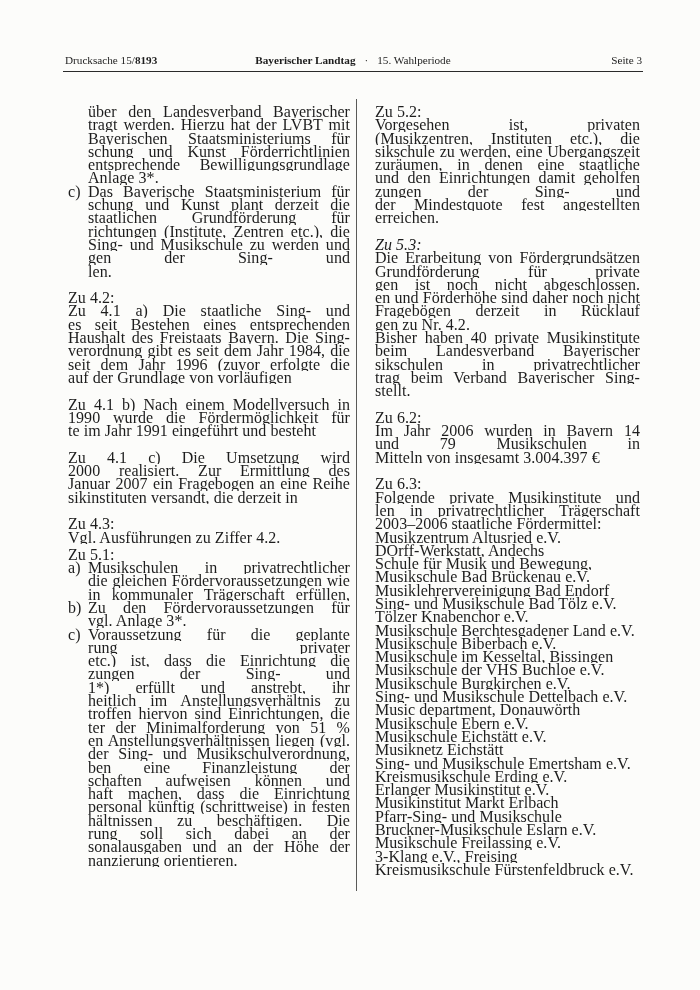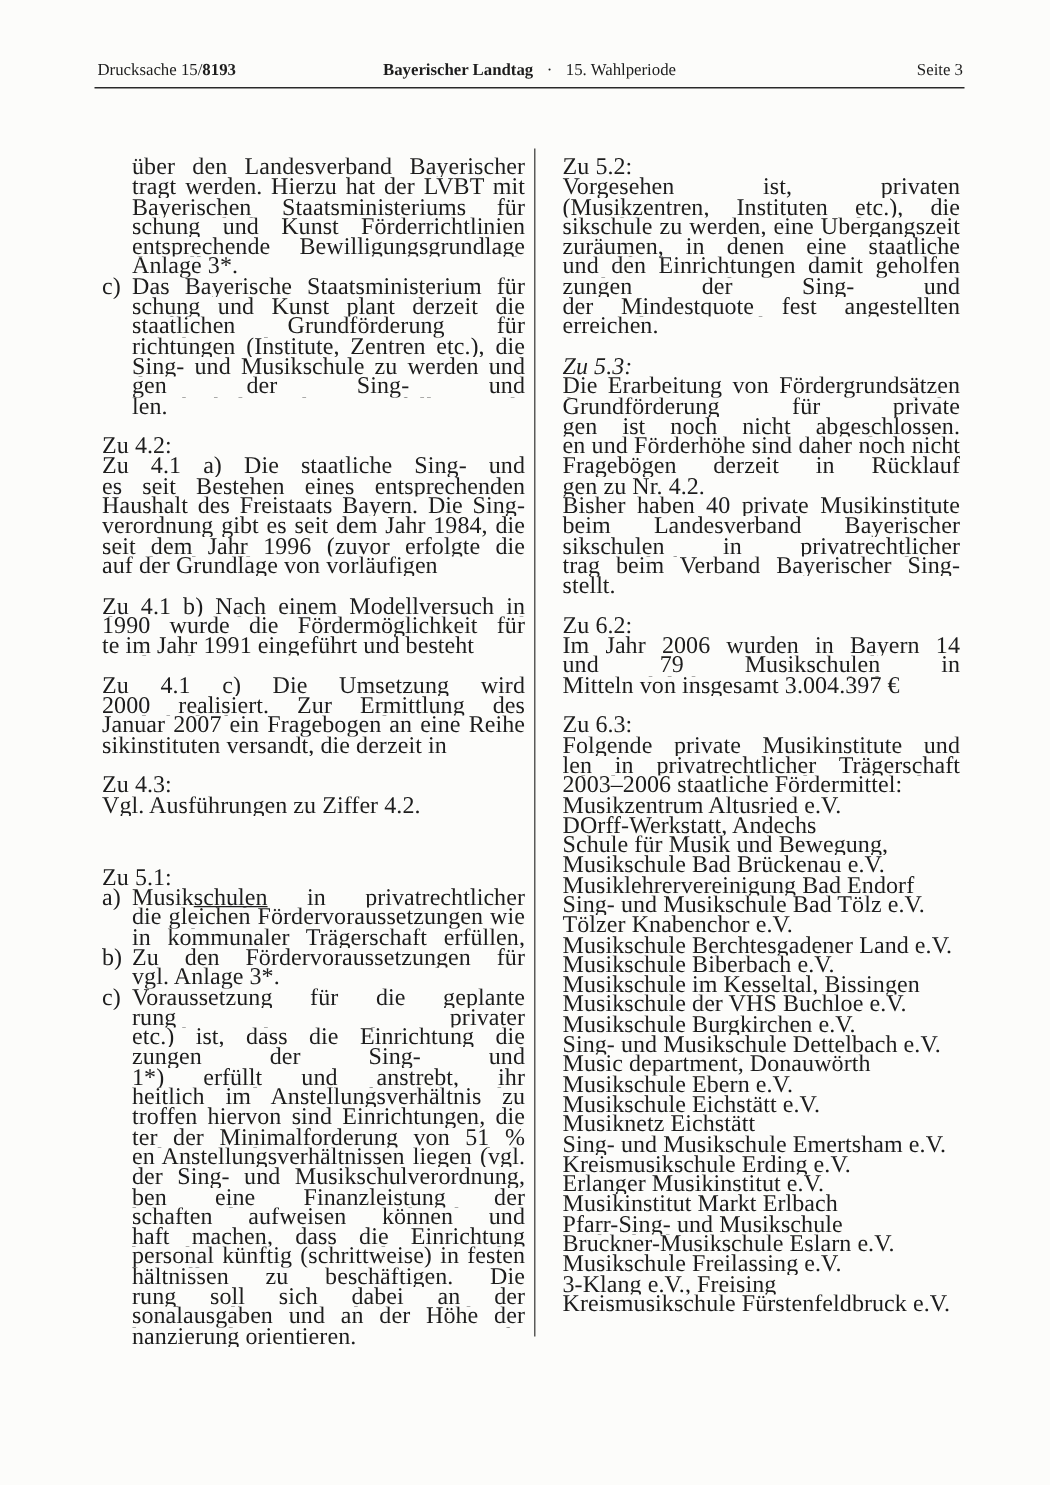--- a/index.html
+++ b/index.html
@@ -6,21 +6,21 @@
   html,body { width:700px; height:990px; }
   body { background:#e9e9e6; }
   .page {
     position:relative; width:700px; height:990px;
     background:#fcfcfa; color:#1d1d1d;
     font-family:"Liberation Serif", serif;
     overflow:hidden;
   }
   
   .header {
-    position:absolute; left:63px; top:40px; width:580px;
+    position:absolute; left:63px; top:53px; width:580px;
     font-size:11.2px; line-height:14px;
     border-bottom:1.4px solid #2a2a2a; padding-bottom:4px;
     display:flex; align-items:flex-start;
   }
   .h-left  { position:absolute; left:2px;  bottom:4px; white-space:nowrap; }
   .h-center{ width:100%; text-align:center; white-space:nowrap; }
   .h-right { position:absolute; right:1px; bottom:4px; white-space:nowrap; }
   .hsep { display:inline-block; margin:0 9px; }
   
   .vdivider {
@@ -96,21 +96,21 @@
         <div class="line j">2000 realisiert. Zur Ermittlung des Förderbedarfs wurde im</div>
         <div class="line j">Januar 2007 ein Fragebogen an eine Reihe von privaten Mu-</div>
         <div class="line">sikinstituten versandt, die derzeit in Rücklauf gelangen.</div>
       </div>
       <div class="block" style="margin-top: 13.3px;">
         <div class="line">Zu 4.3:</div>
       </div>
       <div class="block">
         <div class="line">Vgl. Ausführungen zu Ziffer 4.2.</div>
       </div>
-      <div class="block" style="margin-top: 35px;">
+      <div class="block" style="margin-top: 4px;">
         <div class="line">Zu 5.1:</div>
       </div>
       <div class="block ind">
         <span class="marker">a)</span>
         <div class="line j"><span>Musik</span><span class="u">schulen</span><span> in privatrechtlicher Trägerschaft müssen</span></div>
         <div class="line j">die gleichen Fördervoraussetzungen wie Einrichtungen</div>
         <div class="line j">in kommunaler Trägerschaft erfüllen, vgl. Ausführungen</div>
       </div>
       <div class="block ind">
         <span class="marker">b)</span>

